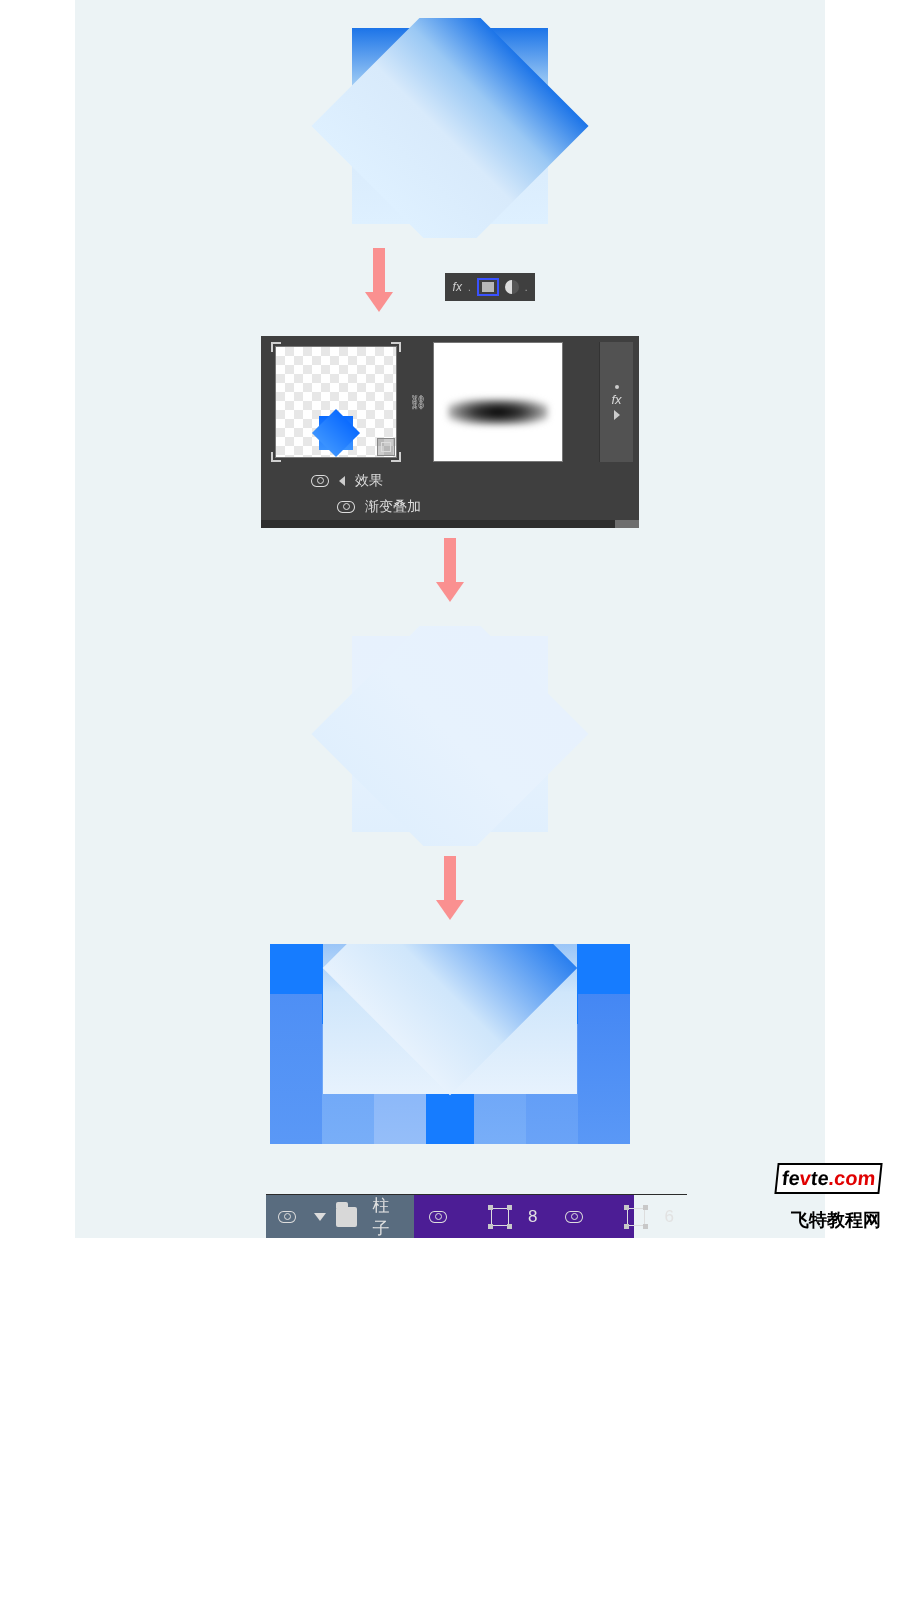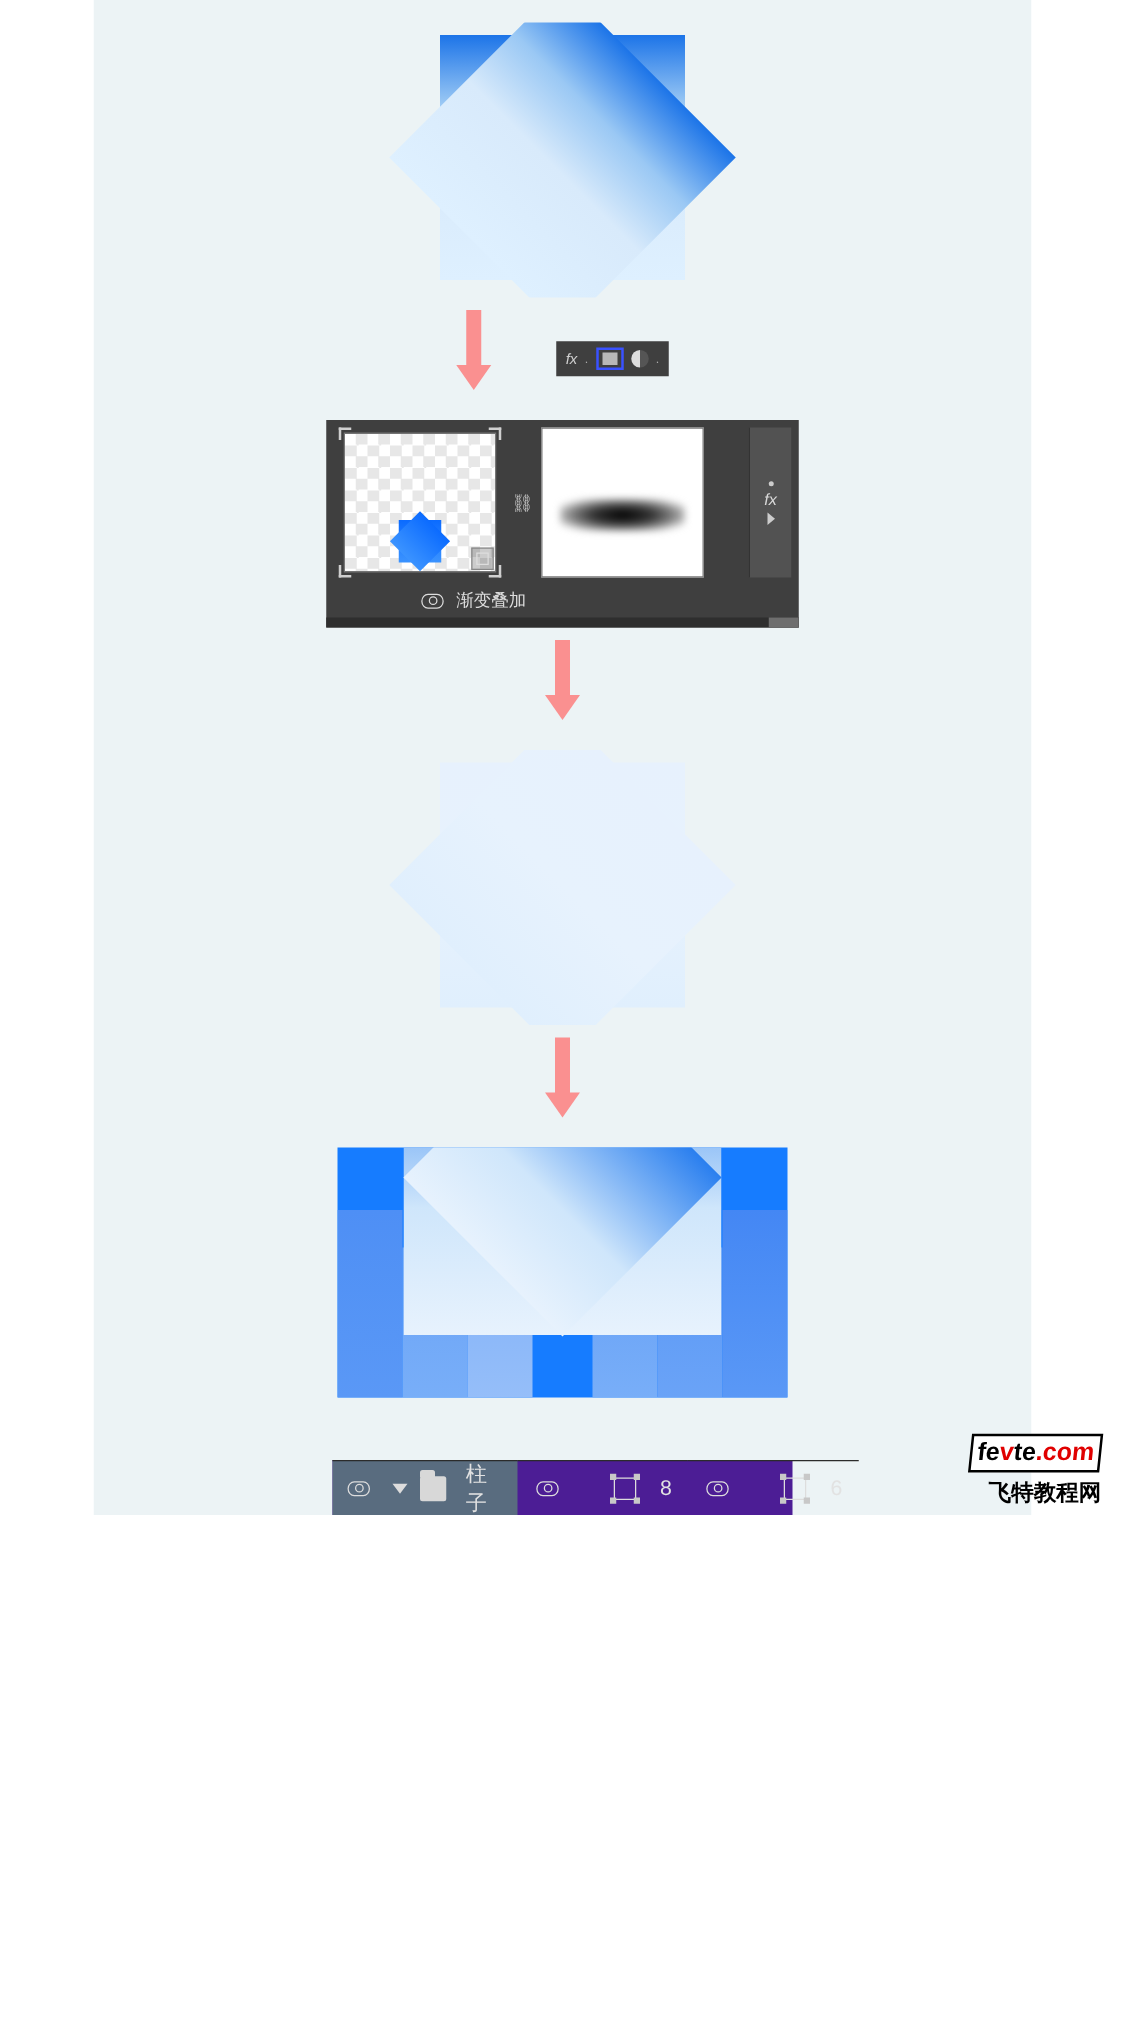--- a/index.html
+++ b/index.html
@@ -227,21 +227,21 @@
   .watermark{
     position:absolute; right:-56px; bottom:6px;
     text-align:right;
   }
   .wm-box{
     background:#fff; border:2px solid #000;
     font-weight:700; font-size:20px; padding:2px 4px; display:inline-block;
     transform:skewX(-6deg);
   }
   .wm-red{ color:#e00000; }
-  .wm-sub{ font-size:18px; font-weight:700; margin-top:4px; color:#000;}
+  .wm-sub{ font-size:18px; font-weight:700; margin-top:14px; color:#000;}
 </style>
 </head>
 <body>
 
 <div class="page">
   <div class="col">
 
     <div class="star-wrap">
       <div class="star-a"></div>
       <div class="star-b"></div>
@@ -276,20 +276,25 @@
           <div class="mask-thumb-box">
             <div class="mask-smudge"></div>
           </div>
         </div>
         <div class="fx-sidebar">
           <div class="dot2"></div>
           <span>fx</span>
           <div class="tri"></div>
         </div>
       </div>
+      <div class="sub-row">
+        <span class="eye"></span>
+        <span class="tri-sm"></span>
+        <span>效果</span>
+      </div>
       <div class="sub-row indent">
         <span class="eye"></span>
         <span>渐变叠加</span>
       </div>
       <div class="scroll-stub">
           <div></div>
         </div>
     </div>
 
     <div class="arrow"></div>

